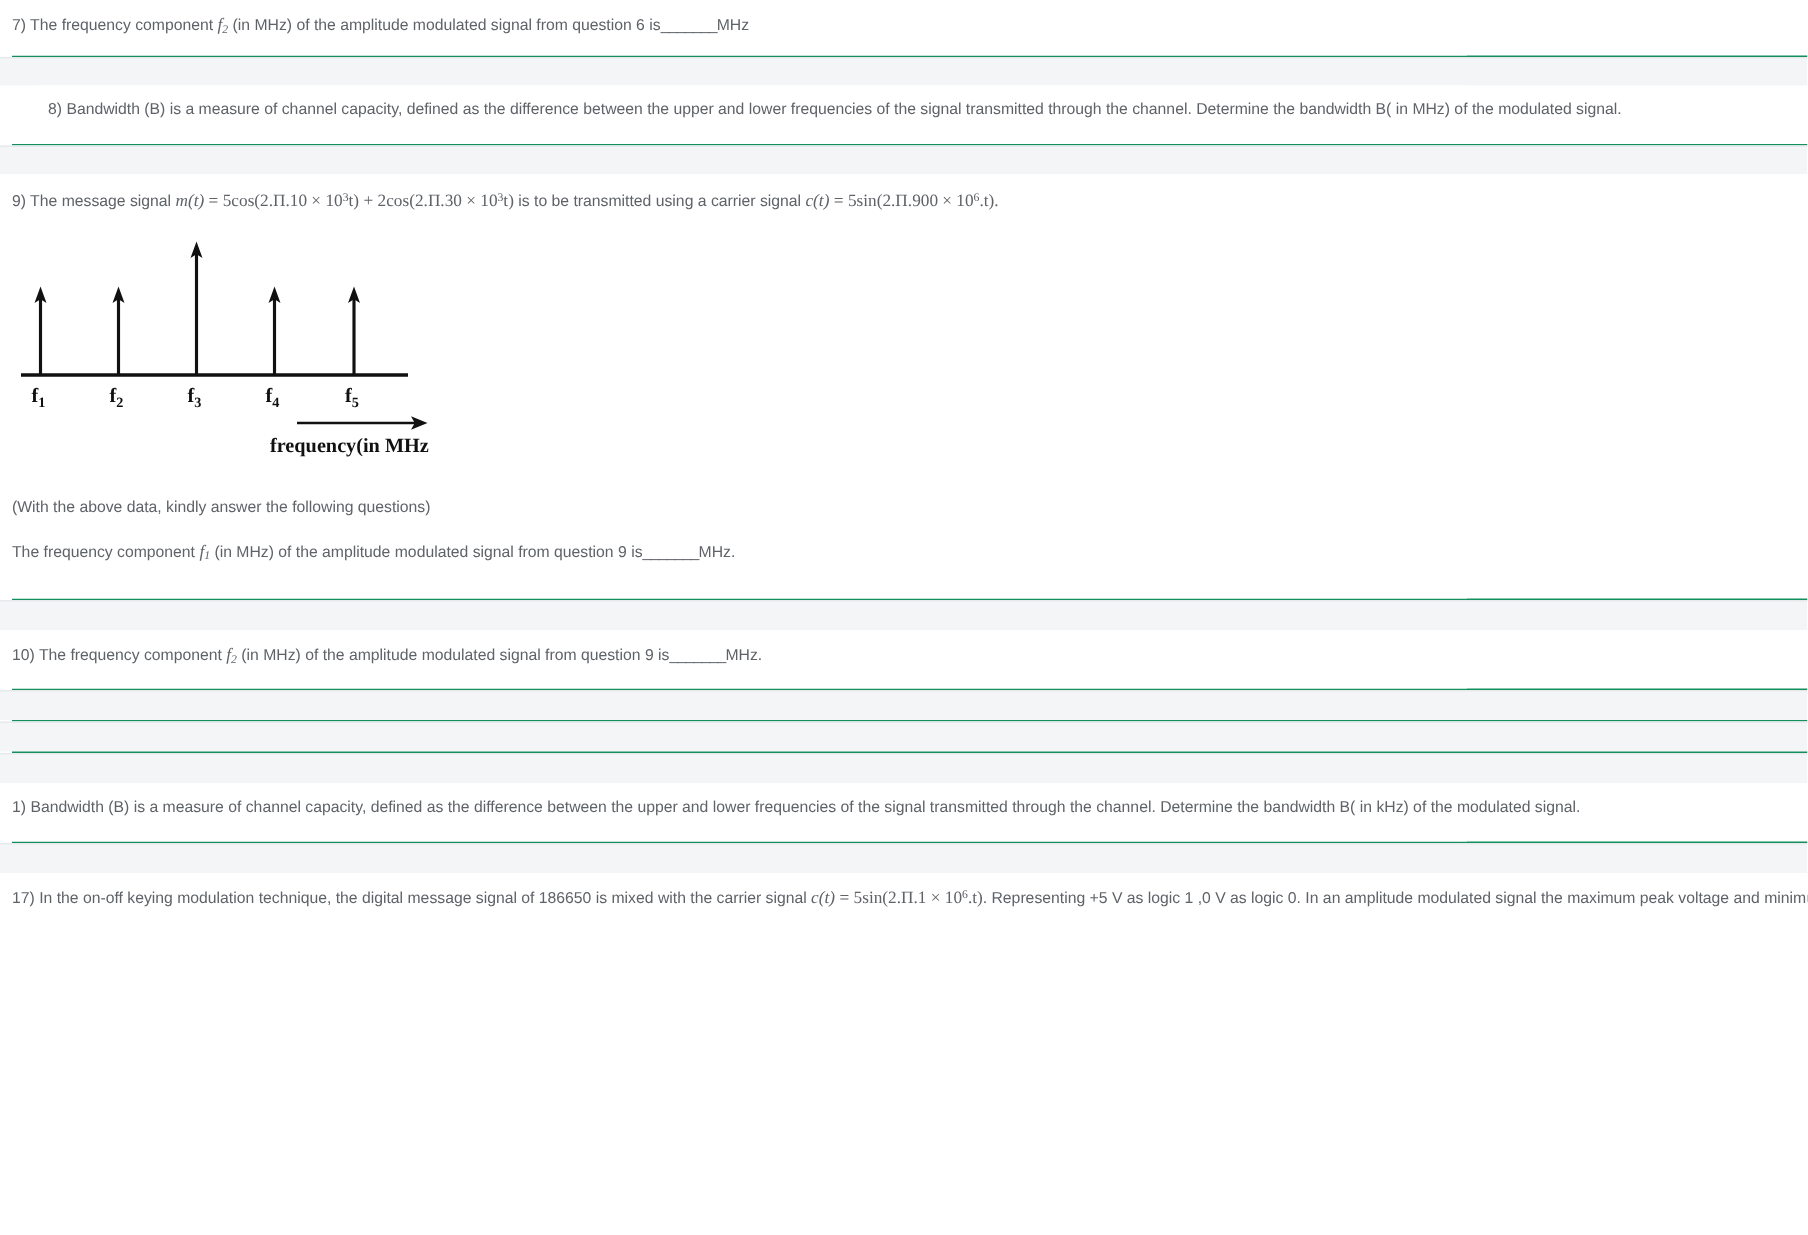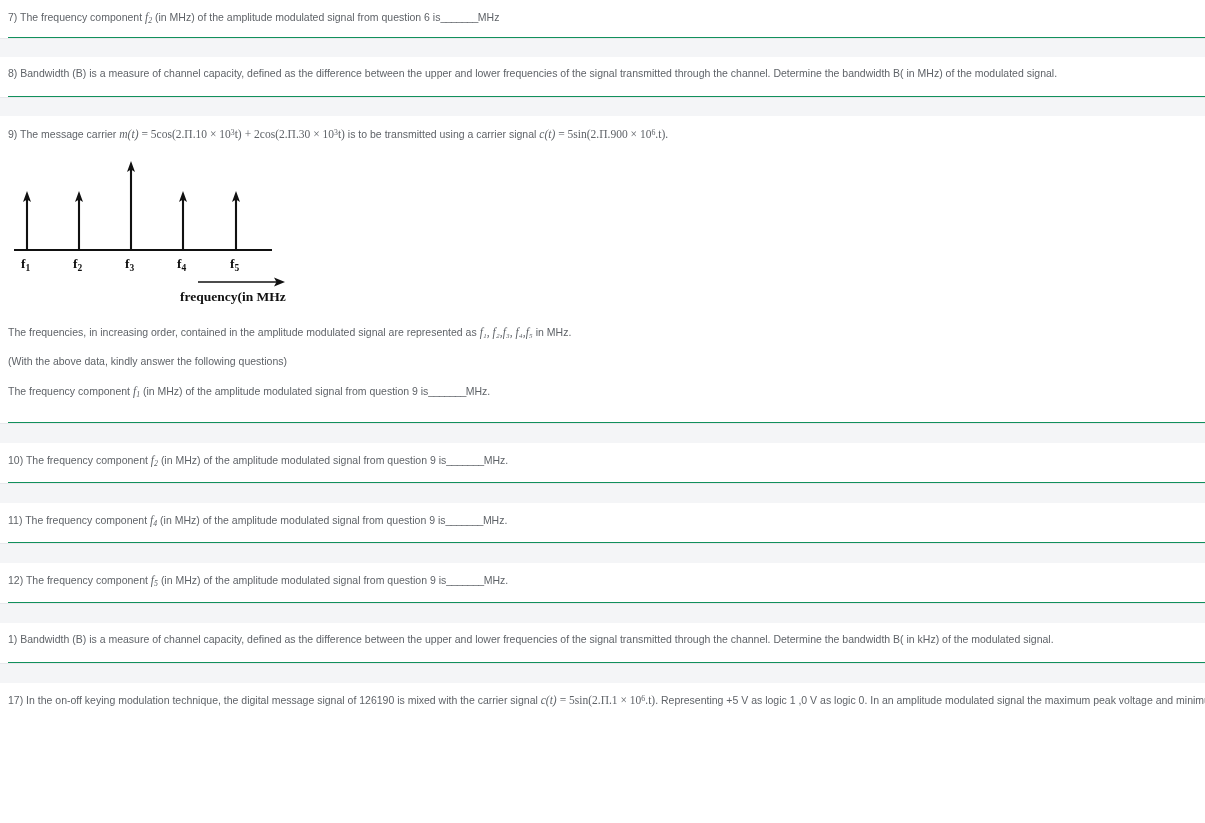--- a/index.html
+++ b/index.html
@@ -98,33 +98,33 @@
     <div class="q-text">
       <span>7)</span>
       <span>The frequency component</span>
       <span class="msub"><span>f</span><sub>2</sub></span>
       <span>(in MHz) of the amplitude modulated signal from question 6 is</span><span class="blank">_______</span><span>MHz</span>
     </div>
   </div>
   <div class="answer-line"></div>
   <div class="gap" style="height:18px;"></div>
 
-  <div class="q-block" style="height:39px;">
+  <div class="q-block" style="height:39px;margin-left:24px;">
     <div class="q-text">
       <span>8)</span>
       <span>Bandwidth (B) is a measure of channel capacity, defined as the difference between the upper and lower frequencies of the signal transmitted through the channel. Determine the bandwidth B( in MHz) of the modulated signal.</span>
     </div>
   </div>
   <div class="answer-line"></div>
   <div class="gap" style="height:18px;"></div>
 
   <div class="q-block">
     <div class="q-text" style="padding-top:10px;">
       <span>9)</span>
-      <span>The message carrier</span>
+      <span>The message signal</span>
       <span class="mi"><span>m(t)</span></span>
       <span class="mn">=</span>
       <span class="mn"><span>5cos(2.Π.10 × 10</span><sup>3</sup><span>t)</span></span>
       <span class="mn">+</span>
       <span class="mn"><span>2cos(2.Π.30 × 10</span><sup>3</sup><span>t)</span></span>
       <span>is to be transmitted using a carrier signal</span>
       <span class="mi"><span>c(t)</span></span>
       <span class="mn">=</span>
       <span class="mn"><span>5sin(2.Π.900 × 10</span><sup>6</sup><span>.t)</span></span><span class="mn">.</span>
     </div>
@@ -163,25 +163,20 @@
         <text x="177" y="115" font-family="Liberation Serif, serif" font-weight="bold" font-size="13.5" fill="#111">f<tspan font-size="9.5" dy="3">4</tspan></text>
         <text x="230" y="115" font-family="Liberation Serif, serif" font-weight="bold" font-size="13.5" fill="#111">f<tspan font-size="9.5" dy="3">5</tspan></text>
 
         <line x1="198" y1="129" x2="278" y2="129" stroke="#111" stroke-width="1.6"></line>
         <path d="M285,129 L274,133.5 L276.5,129 L274,124.5 Z" fill="#111"></path>
 
         <text x="180" y="148" font-family="Liberation Serif, serif" font-weight="bold" font-size="13.5" fill="#111">frequency(in MHz</text>
       </svg>
     </div>
 
-    <div class="note-text" style="padding-top:6px;">
-      <span>The frequencies, in increasing order, contained in the amplitude modulated signal are represented as</span>
-      <span class="msub"><span>f₁, f₂,f₃, f₄,f₅</span></span>
-      <span>in MHz.</span>
-    </div>
     <div class="note-text" style="padding-top:13px;">
       <span>(With the above data, kindly answer the following questions)</span>
     </div>
     <div class="note-text" style="padding-top:13px;">
       <span>The frequency component</span>
       <span class="msub"><span>f</span><sub>1</sub></span>
       <span>(in MHz) of the amplitude modulated signal from question 9 is</span><span class="blank">_______</span><span>MHz.</span>
     </div>
     <div style="height:22px;"></div>
   </div>
@@ -192,55 +187,39 @@
     <div class="q-text">
       <span>10)</span>
       <span>The frequency component</span>
       <span class="msub"><span>f</span><sub>2</sub></span>
       <span>(in MHz) of the amplitude modulated signal from question 9 is</span><span class="blank">_______</span><span>MHz.</span>
     </div>
   </div>
   <div class="answer-line"></div>
   <div class="gap" style="height:19px;"></div>
 
-  <div class="q-block" style="height:39px;">
-    <div class="q-text">
-      <span>11)</span>
-      <span>The frequency component</span>
-      <span class="msub"><span>f</span><sub>4</sub></span>
-      <span>(in MHz) of the amplitude modulated signal from question 9 is</span><span class="blank">_______</span><span>MHz.</span>
-    </div>
-  </div>
-  <div class="answer-line"></div>
-  <div class="gap" style="height:19px;"></div>
-
-  <div class="q-block" style="height:39px;">
-    <div class="q-text">
-      <span>12)</span>
-      <span>The frequency component</span>
-      <span class="msub"><span>f</span><sub>5</sub></span>
-      <span>(in MHz) of the amplitude modulated signal from question 9 is</span><span class="blank">_______</span><span>MHz.</span>
-    </div>
-  </div>
+  <div class="answer-line"></div>
+  <div class="gap" style="height:19px;"></div>
+
   <div class="answer-line"></div>
   <div class="gap" style="height:19px;"></div>
 
   <div class="q-block" style="height:39px;">
     <div class="q-text">
       <span>1)</span>
       <span>Bandwidth (B) is a measure of channel capacity, defined as the difference between the upper and lower frequencies of the signal transmitted through the channel. Determine the bandwidth B( in kHz) of the modulated signal.</span>
     </div>
   </div>
   <div class="answer-line"></div>
   <div class="gap" style="height:19px;"></div>
 
   <div class="q-block" style="height:39px;">
     <div class="q-text">
       <span>17)</span>
-      <span>In the on-off keying modulation technique, the digital message signal of 126190 is mixed with the carrier signal</span>
+      <span>In the on-off keying modulation technique, the digital message signal of 186650 is mixed with the carrier signal</span>
       <span class="mi"><span>c(t)</span></span>
       <span class="mn">=</span>
       <span class="mn"><span>5sin(2.Π.1 × 10</span><sup>6</sup><span>.t)</span></span><span>. Representing +5 V as logic 1 ,0 V as logic 0. In an amplitude modulated signal the maximum peak voltage and minimum peak voltage are</span>
       
       
     </div>
   </div>
 
 </div>
 

